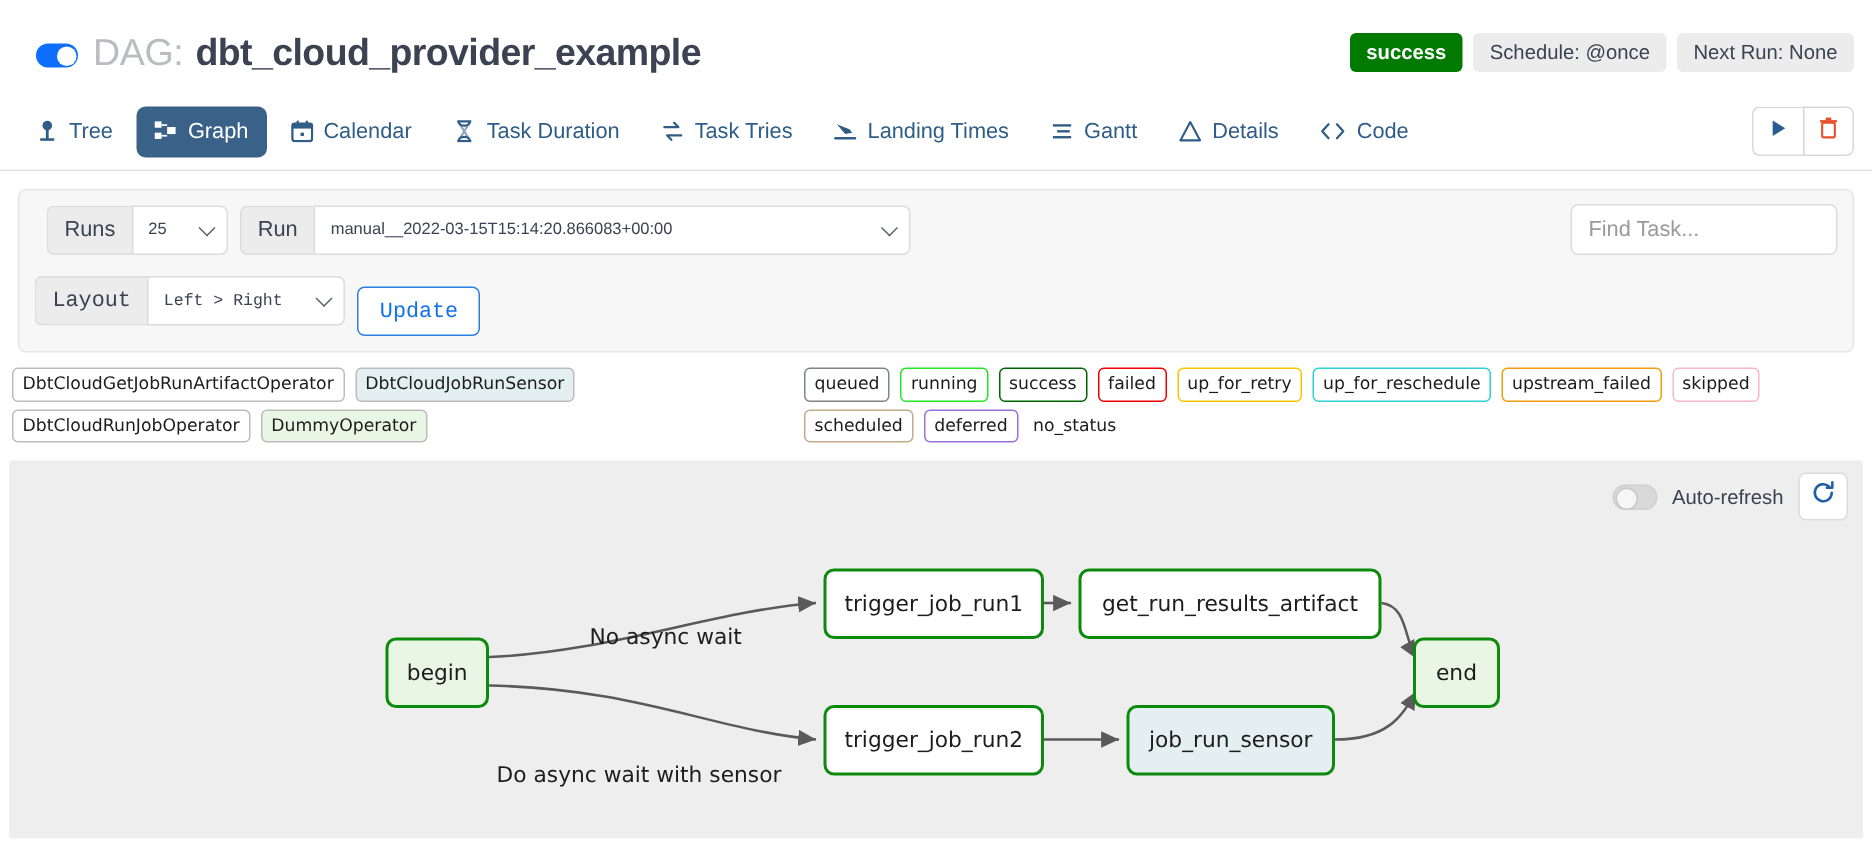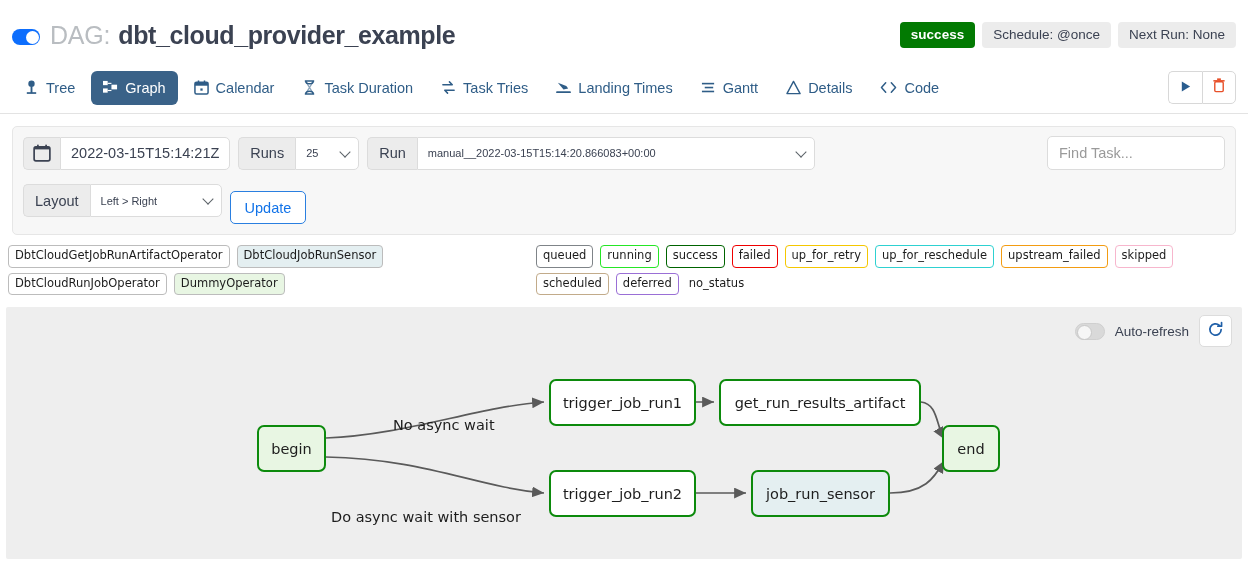--- a/index.html
+++ b/index.html
@@ -7,21 +7,21 @@
     margin: 0; padding: 0;
     width: 1248px; height: 565px;
     background: #ffffff;
     font-family: "Liberation Sans", sans-serif;
     overflow: hidden;
   }
 
   
   .dag-header {
     display: flex; align-items: center;
-    padding: 14px 12px 6px 12px;
+    padding: 14px 12px 6px 24px;
     height: 62px;
   }
   .pause-toggle {
     width: 28px; height: 16px; border-radius: 8px;
     background: #0d6efd; position: relative; flex: 0 0 auto;
     margin-right: 10px; margin-top: 4px;
   }
   .pause-toggle::after {
     content: ""; position: absolute; top: 1.5px; right: 1.5px;
     width: 13px; height: 13px; border-radius: 50%; background: #fff;
@@ -61,21 +61,21 @@
   .icon-btn:first-child { border-radius: 5px 0 0 5px; border-right: none; }
   .icon-btn:last-child  { border-radius: 0 5px 5px 0; }
 
   
   .controls {
     margin: 12px 12px 0 12px;
     background: #f7f7f7; border: 1px solid #e6e6e6; border-radius: 5px;
     padding: 9px 10px 10px 10px;
   }
   .ctrl-row { display: flex; align-items: center; gap: 0; margin-bottom: 7px; }
-  .ctrl-row:last-child { margin-bottom: 0; }
+  .ctrl-row:last-child { margin-bottom: 0; font-family: Liberation Mono, monospace; }
   .grp { display: flex; align-items: center; }
   .addon {
     background: #ececec; border: 1px solid #dcdcdc; color: #3b4252;
     font-size: 14.5px; padding: 6px 11px; height: 33px;
     display: flex; align-items: center;
   }
   .addon.left  { border-radius: 5px 0 0 5px; border-right: none; }
   .fld {
     background: #fff; border: 1px solid #dcdcdc; color: #3b4252;
     font-size: 14.5px; padding: 6px 10px; height: 33px;
@@ -289,31 +289,20 @@
             <rect x="1" y="2.2" width="12" height="1.6" fill="#e8502a"></rect>
             <rect x="5" y="0.4" width="4" height="1.8" fill="#e8502a"></rect>
           </svg>
       </span>
     </div>
   </div>
 </div>
 
 <div class="controls">
   <div class="ctrl-row">
-    <div class="grp">
-      <div class="addon left cal-addon">
-        <svg width="18" height="18" viewBox="0 0 16 16">
-            <rect x="1" y="2.6" width="14" height="12.4" rx="1.6" fill="none" stroke="#3b4252" stroke-width="1.5"></rect>
-            <rect x="1" y="2.6" width="14" height="2.2" fill="#3b4252"></rect>
-            <rect x="3.6" y="0.6" width="1.5" height="2.8" fill="#3b4252"></rect>
-            <rect x="10.9" y="0.6" width="1.5" height="2.8" fill="#3b4252"></rect>
-          </svg>
-      </div>
-      <div class="fld">2022-03-15T15:14:21Z</div>
-    </div>
 
     <div class="grp" style="margin-left:8px">
       <div class="addon left">Runs</div>
       <div class="sel" style="min-width:64px">25</div>
     </div>
 
     <div class="grp" style="margin-left:8px">
       <div class="addon left">Run</div>
       <div class="sel" style="min-width:398px">manual__2022-03-15T15:14:20.866083+00:00</div>
     </div>

